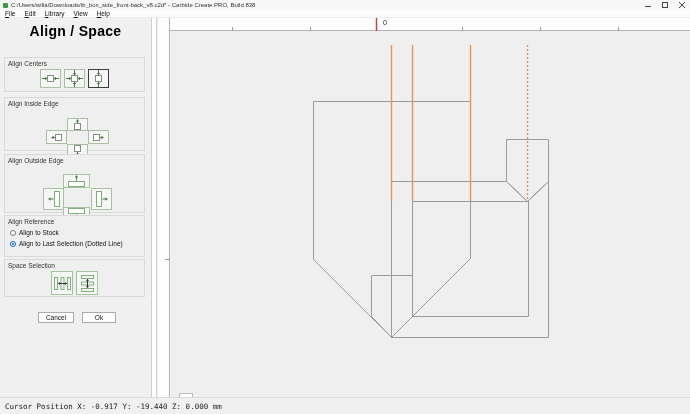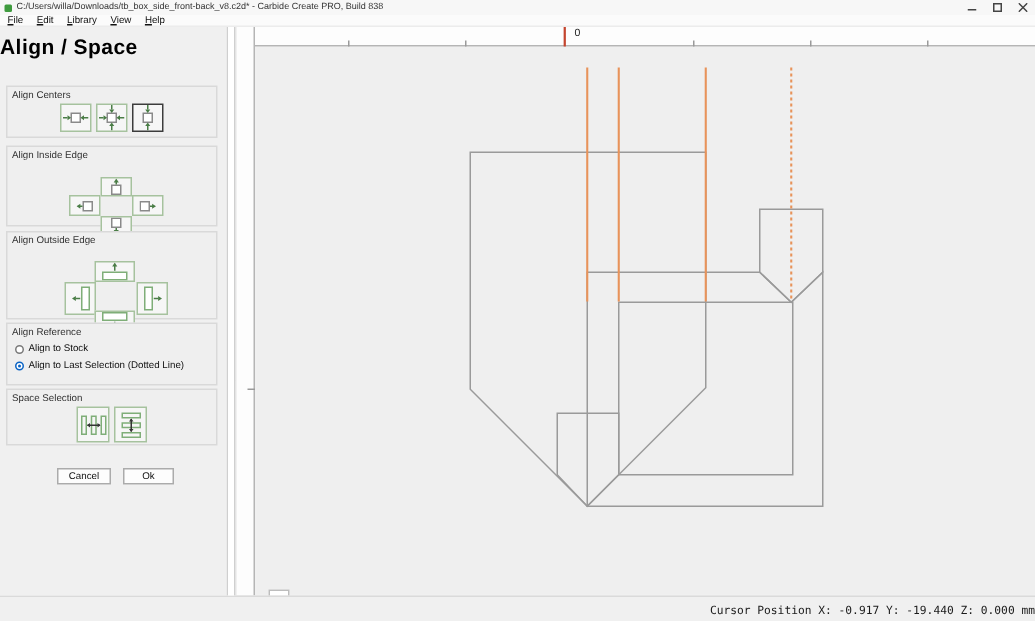--- a/index.html
+++ b/index.html
@@ -13,21 +13,21 @@
   .win-controls{position:absolute;right:0;top:0;height:10px;display:flex;z-index:21;}
   .win-btn{width:17px;height:10px;display:flex;align-items:center;justify-content:center;}
   .win-btn svg{display:block}
   
   .menubar{position:absolute;left:0;top:10px;width:690px;height:8px;background:#fbfbfb;
            border-bottom:1px solid #ececec;display:flex;align-items:center;gap:9px;
            padding-left:5px;box-sizing:border-box;font-size:6.5px;color:#111;z-index:20;}
   .menu-item{white-space:nowrap;}
   
   .panel{position:absolute;left:0;top:18px;width:151px;height:379px;background:#f0f0f0;z-index:10;}
-  .panel-title{font-size:14px;font-weight:bold;color:#000;text-align:left;padding-top:5px;letter-spacing:.3px;}
+  .panel-title{font-size:14px;font-weight:bold;color:#000;text-align:center;padding-top:5px;letter-spacing:.3px;}
   .sec{position:absolute;left:4px;width:141px;border:1px solid #d9d9d9;background:#efefef;box-sizing:border-box;}
   .sec-label{font-size:6.5px;color:#333;padding:2px 0 0 3px;}
   #sec-centers{top:39px;height:35px;}
   #sec-inside{top:79px;height:54px;}
   #sec-outside{top:136px;height:59px;}
   #sec-reference{top:197px;height:42px;}
   #sec-space{top:241px;height:38px;}
   .btn-row{display:flex;justify-content:center;gap:3px;margin-top:2px;}
   .abtn{min-width:21px;height:19px;background:#f6f6f6;border:1px solid #a6c29e;box-sizing:border-box;
         display:flex;align-items:center;justify-content:center;}
@@ -62,21 +62,21 @@
               border-right:1px solid #b5b5b5;box-sizing:border-box;z-index:2;}
   .canvas{position:absolute;left:171px;top:31px;width:519px;height:365px;background:#efefef;z-index:1;}
   #canvas-svg{position:absolute;left:0;top:0;z-index:3;pointer-events:none;}
   .ruler-zero-h{position:absolute;left:383px;top:19px;font-size:7px;color:#222;z-index:4;}
   .ruler-zero-v{position:absolute;left:153px;top:250px;font-size:7px;color:#222;z-index:4;transform:rotate(-90deg);}
   .scroll-thumb{position:absolute;left:179px;top:393px;width:14px;height:8px;background:#fff;
                 border:1px solid #bdbdbd;box-sizing:border-box;z-index:7;}
   
   .statusbar{position:absolute;left:0;top:397px;width:690px;height:17px;background:#f0f0f0;
              border-top:1px solid #dadada;box-sizing:border-box;display:flex;align-items:center;
-             padding-left:5px;font-family:"DejaVu Sans Mono",monospace;font-size:7.5px;color:#1a1a1a;z-index:8;justify-content:flex-end;}
+             padding-left:5px;font-family:"DejaVu Sans Mono",monospace;font-size:7.5px;color:#1a1a1a;z-index:8;}
 </style>
 </head>
 <body>
 
 <div class="screen">
 
   <div class="titlebar">
     <span class="app-icon"></span>
     <span class="title-text">C:/Users/willa/Downloads/tb_box_side_front-back_v8.c2d* - Carbide Create PRO, Build 838</span>
   </div>

